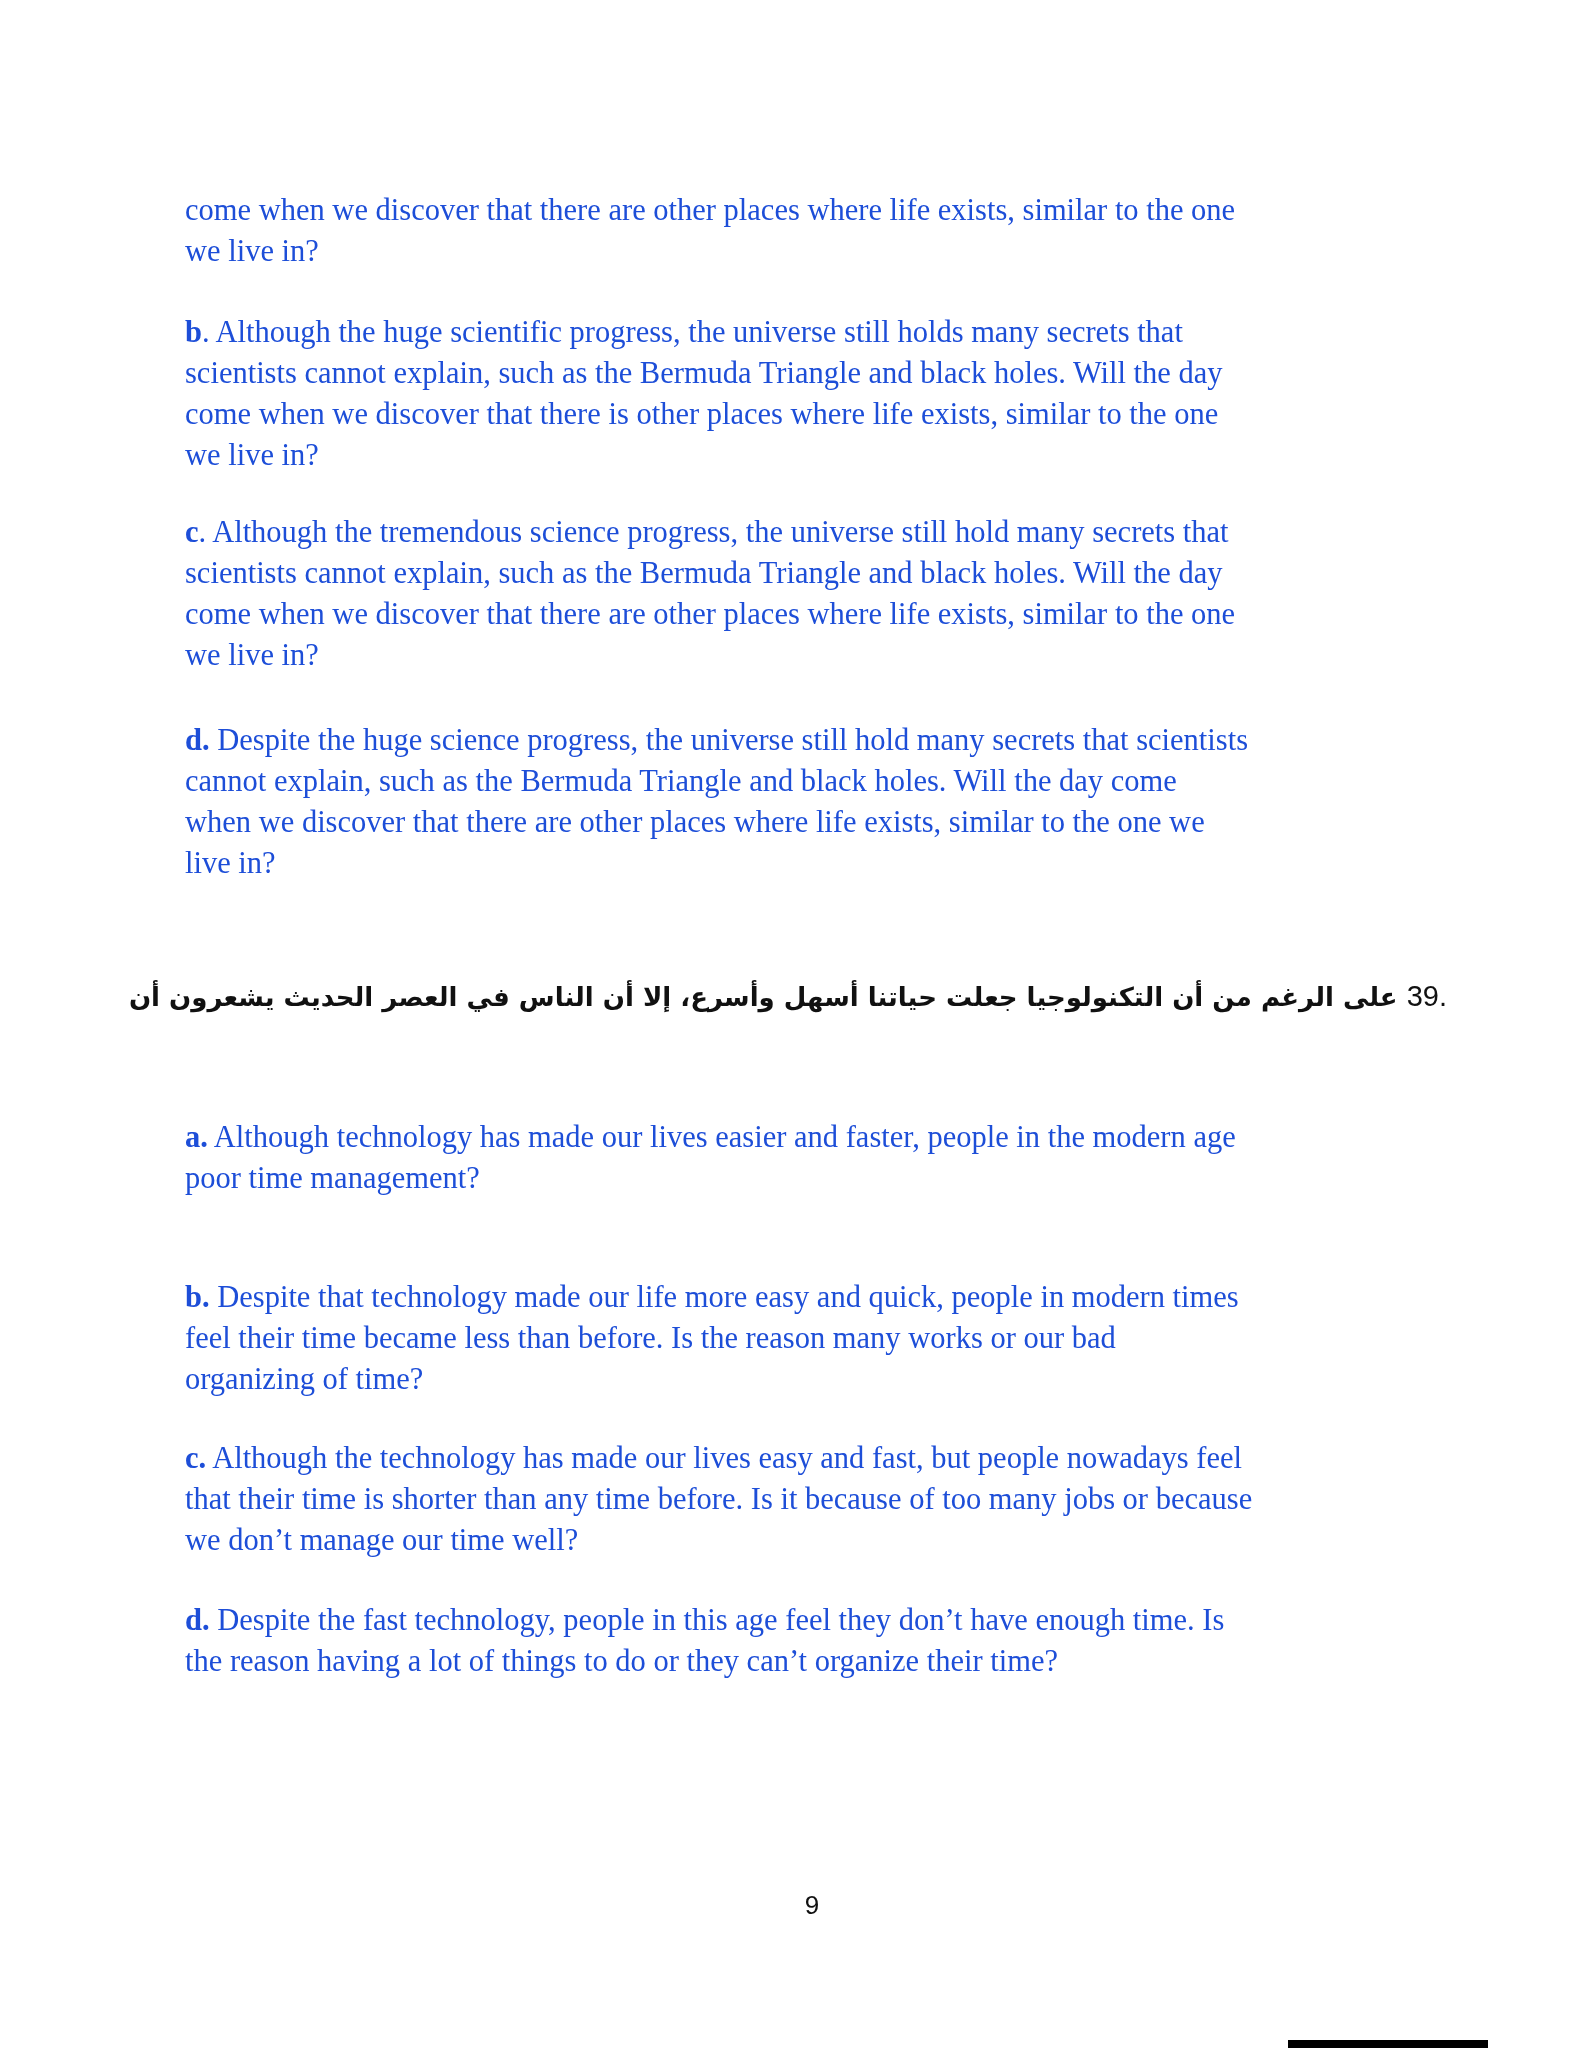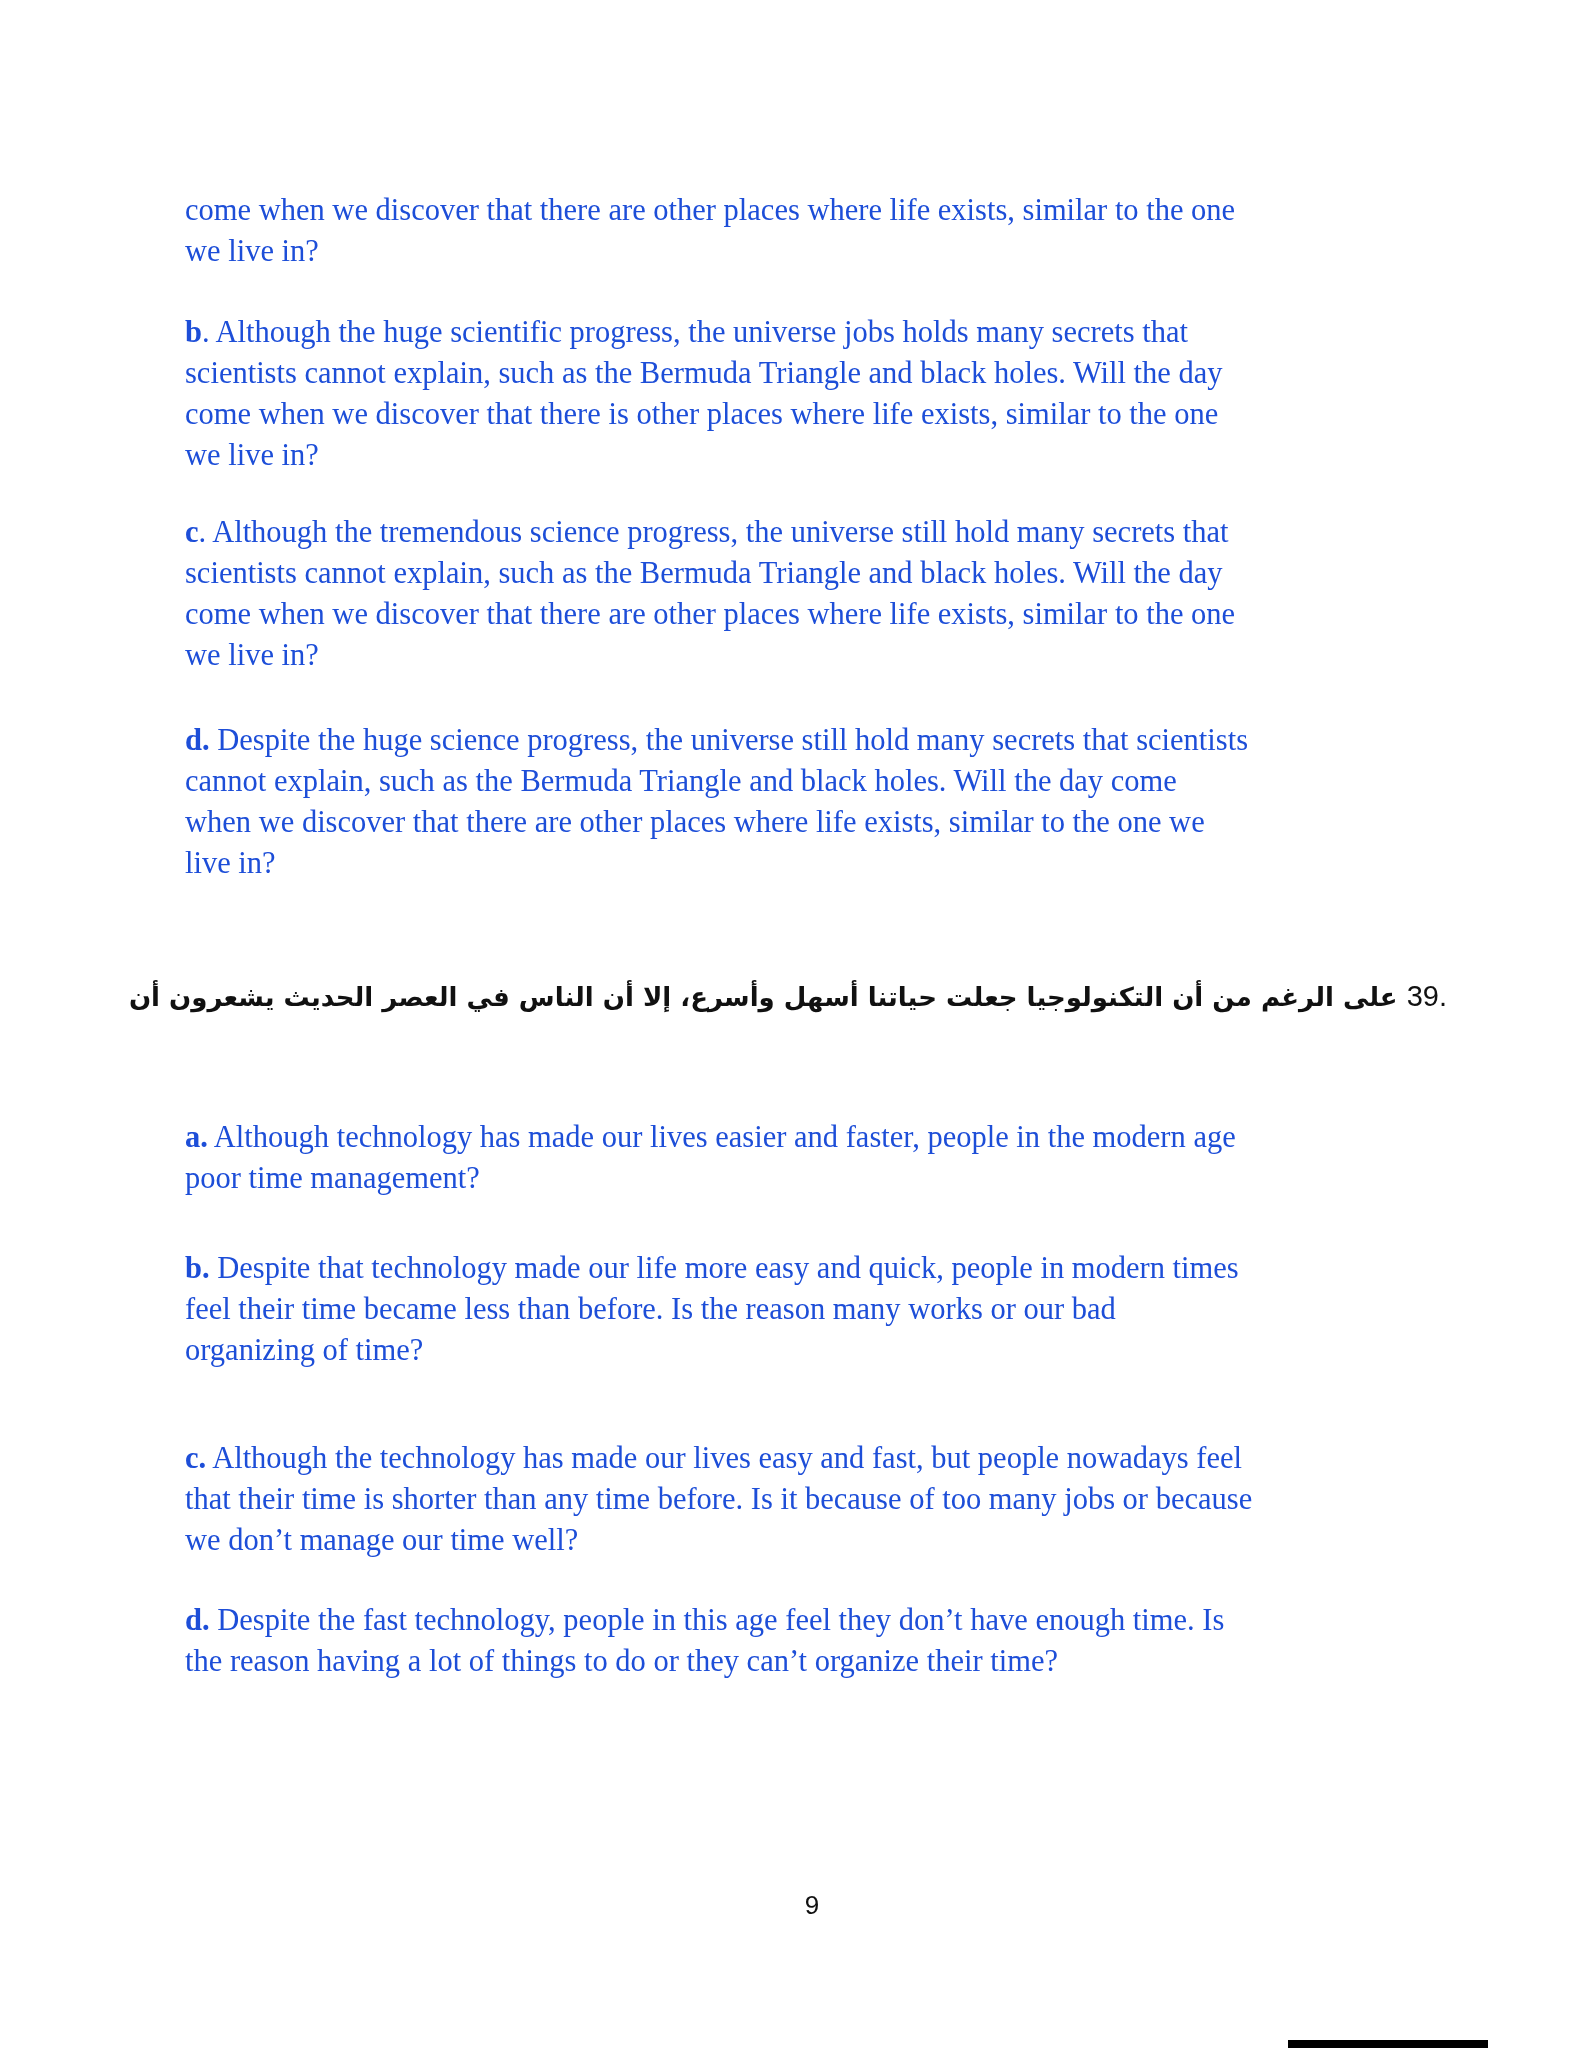--- a/index.html
+++ b/index.html
@@ -83,21 +83,21 @@
 <body>
 
 <div class="page">
 
   <div class="para" style="top:190px;">
     <span class="line">come when we discover that there are other places where life exists, similar to the one</span>
     <span class="line">we live in?</span>
   </div>
 
   <div class="para" style="top:312px;">
-    <span class="line"><span class="opt-label">b</span><span>. </span><span>Although the huge scientific progress, the universe jobs holds many secrets that</span></span>
+    <span class="line"><span class="opt-label">b</span><span>. </span><span>Although the huge scientific progress, the universe still holds many secrets that</span></span>
     <span class="line">scientists cannot explain, such as the Bermuda Triangle and black holes. Will the day</span>
     <span class="line">come when we discover that there is other places where life exists, similar to the one</span>
     <span class="line">we live in?</span>
   </div>
 
   <div class="para" style="top:512px;">
     <span class="line"><span class="opt-label">c</span><span>. </span><span>Although the tremendous science progress, the universe still hold many secrets that</span></span>
     <span class="line">scientists cannot explain, such as the Bermuda Triangle and black holes. Will the day</span>
     <span class="line">come when we discover that there are other places where life exists, similar to the one</span>
     <span class="line">we live in?</span>
@@ -112,21 +112,21 @@
 
   <div class="arabic" style="top:974px;">
     <span class="line"><span class="qnum">39.</span> <span>على الرغم من أن التكنولوجيا جعلت حياتنا أسهل وأسرع، إلا أن الناس في العصر الحديث يشعرون أن</span></span>
   </div>
 
   <div class="para" style="top:1117px;">
     <span class="line"><span class="opt-label">a.</span><span> </span><span>Although technology has made our lives easier and faster, people in the modern age</span></span>
     <span class="line">poor time management?</span>
   </div>
 
-  <div class="para" style="top:1248px;">
+  <div class="para" style="top:1277px;">
     <span class="line"><span class="opt-label">b.</span><span> </span><span>Despite that technology made our life more easy and quick, people in modern times</span></span>
     <span class="line">feel their time became less than before. Is the reason many works or our bad</span>
     <span class="line">organizing of time?</span>
   </div>
 
   <div class="para" style="top:1600px;">
     <span class="line"><span class="opt-label">d.</span><span> </span><span>Despite the fast technology, people in this age feel they don’t have enough time. Is</span></span>
     <span class="line">the reason having a lot of things to do or they can’t organize their time?</span>
   </div>
 

